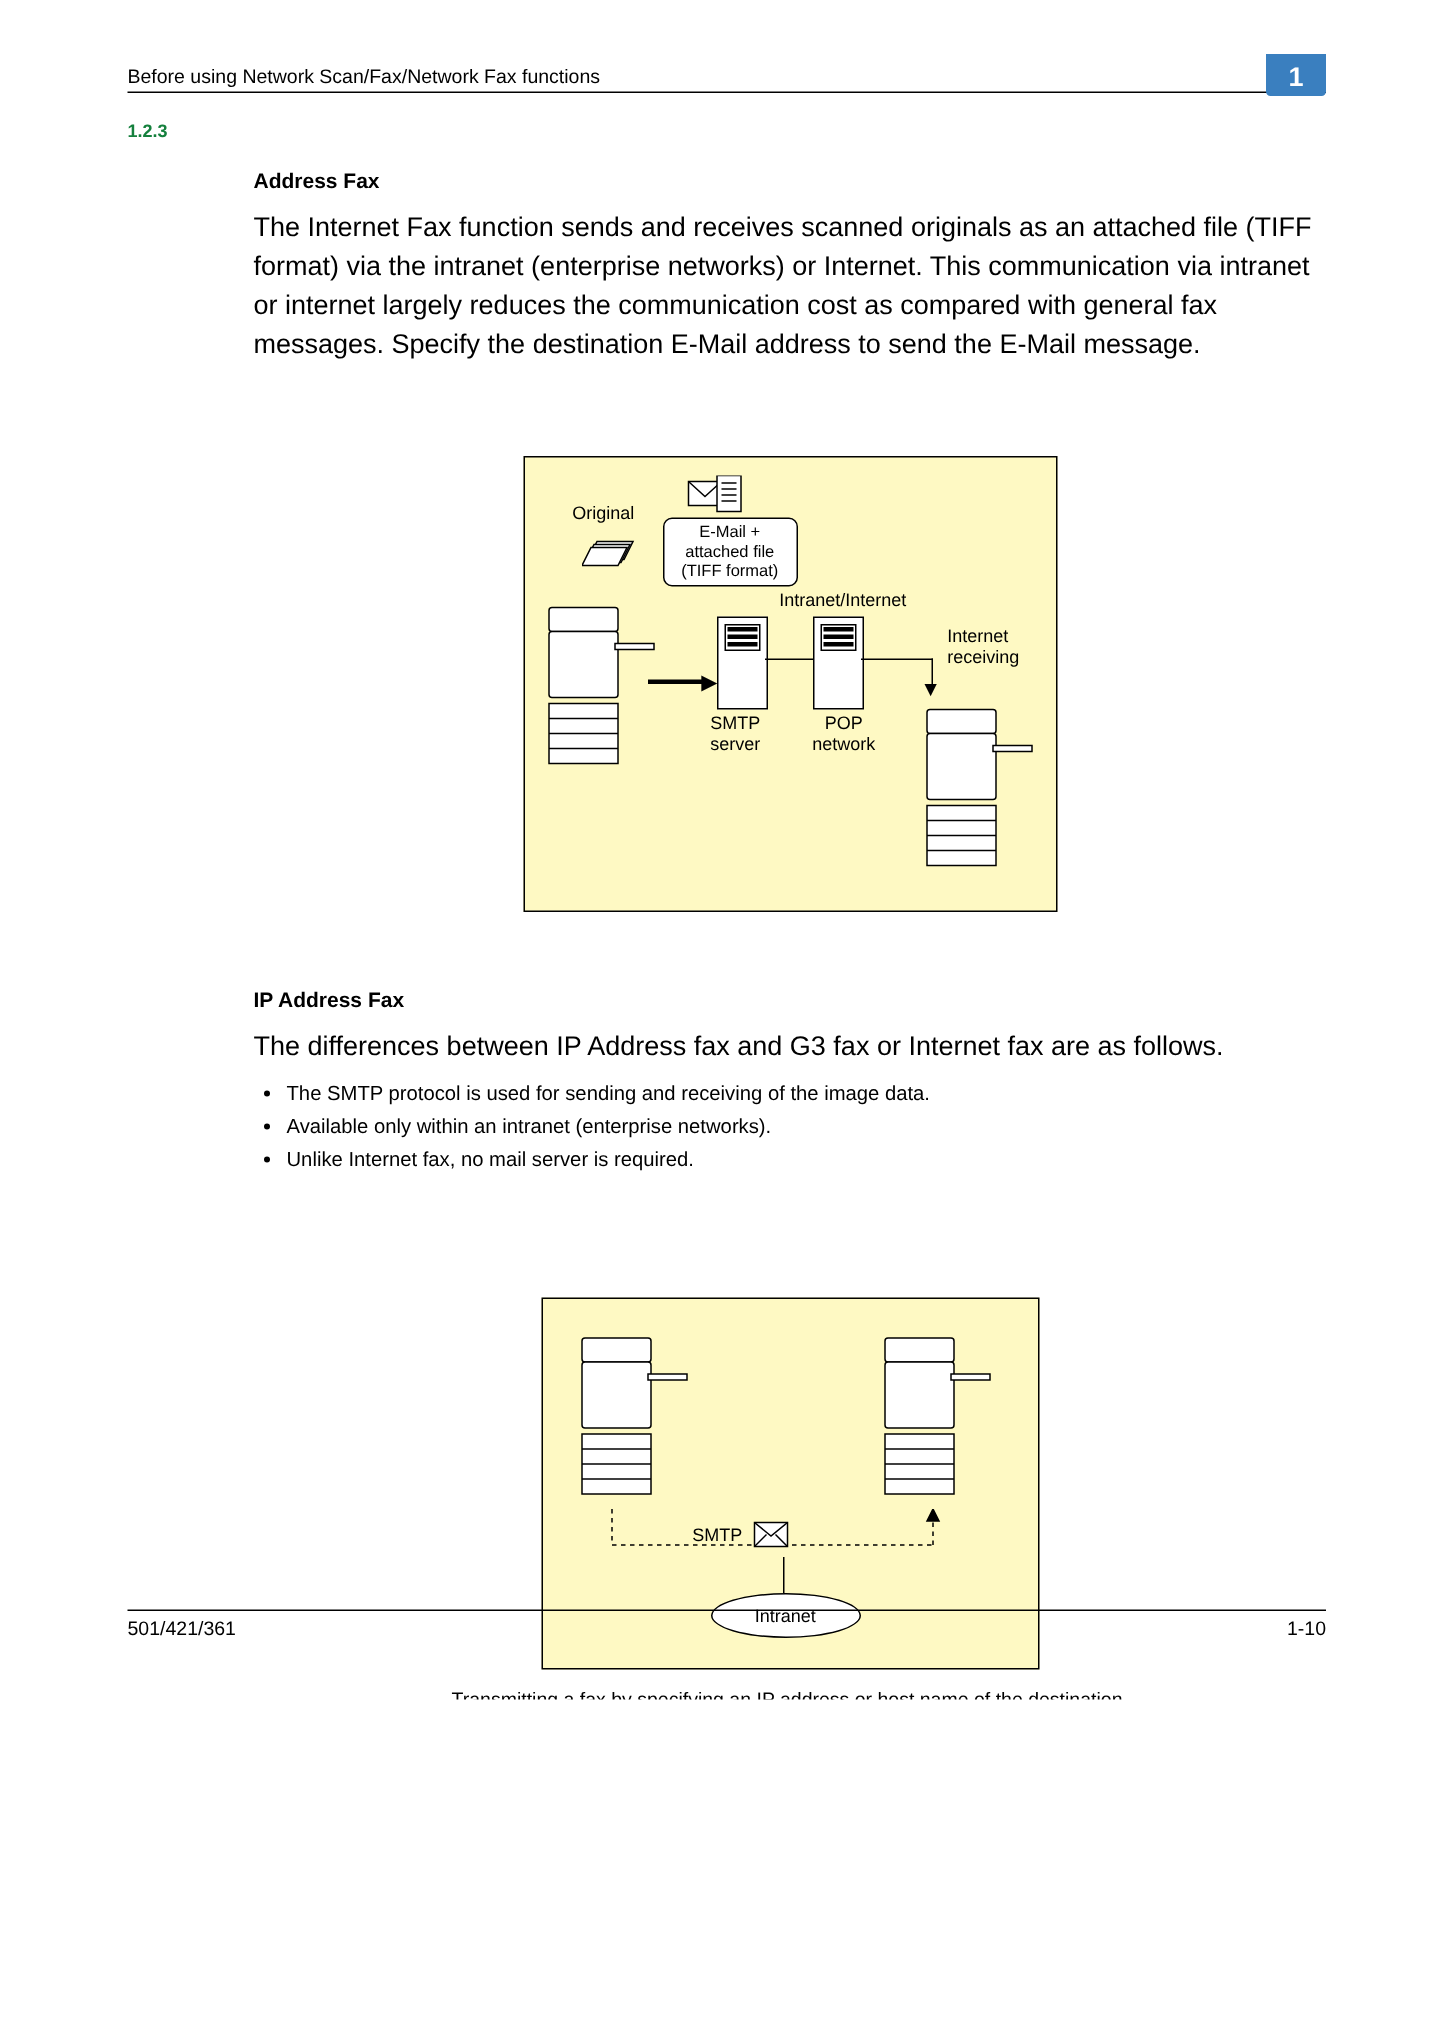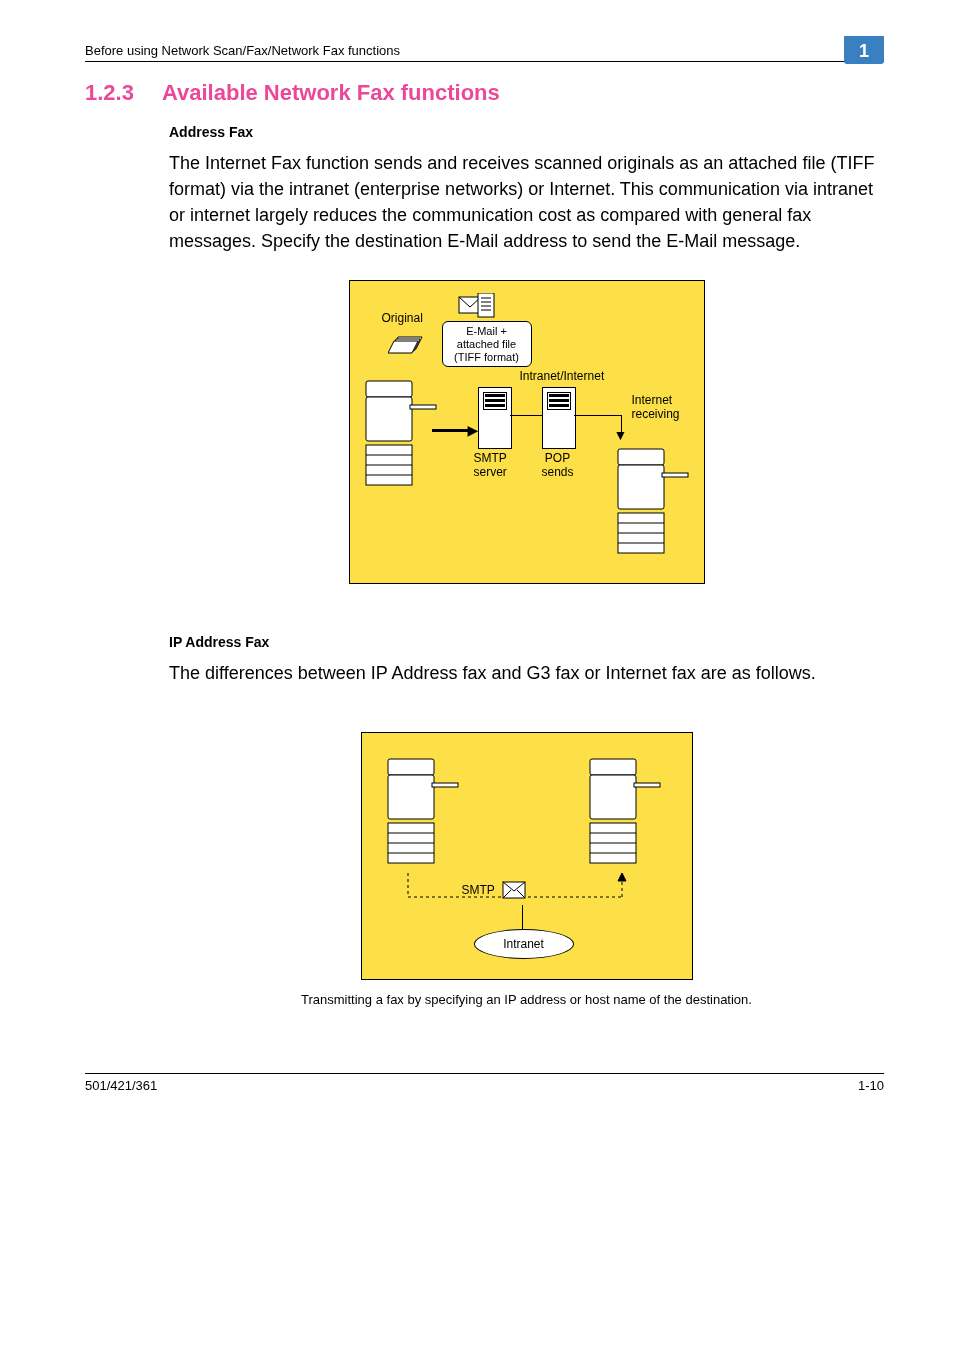--- a/index.html
+++ b/index.html
@@ -45,24 +45,24 @@
   .hr-top {
     border: none;
     border-top: 1px solid #000;
     margin: 0 0 18px 0;
   }
   .content {
     padding-left: 0;
   }
   .section-row {
     display: flex;
-    gap: 28px;
-    color: #ec4899;
+    gap: 16px;
+    color: #15803d;
     font-weight: bold;
-    font-size: 22px;
+    font-size: 12px;
     margin-bottom: 18px;
   }
   .body-indent {
     padding-left: 84px;
   }
   h4 {
     font-size: 14px;
     font-weight: bold;
     margin: 16px 0 10px 0;
   }
@@ -78,24 +78,25 @@
   ul.bullets li {
     font-size: 13.5px;
     line-height: 1.6;
   }
   .figure-wrap {
     display: flex;
     justify-content: center;
     margin: 26px 0 10px 0;
   }
   .figure {
-    background: #fde047;
+    background: #fef9c3;
     border: 1px solid #000;
     box-sizing: border-box;
     position: relative;
+    margin-top: 36px;
   }
   .fig1 { width: 356px; height: 304px; }
   .fig2 { width: 332px; height: 248px; }
   .fig-label {
     position: absolute;
     font-size: 12px;
     text-align: center;
     color: #000;
   }
   .mfp {
@@ -184,21 +185,20 @@
 
   <div class="header-row">
     <span class="running-head">Before using Network Scan/Fax/Network Fax functions</span>
     <span class="chapter-tab">1</span>
   </div>
   <hr class="hr-top">
 
   <div class="content">
     <div class="section-row">
       <span>1.2.3</span>
-      <span>Available Network Fax functions</span>
     </div>
 
     <div class="body-indent">
       <h4>Address Fax</h4>
       <p class="para">The Internet Fax function sends and receives scanned originals as an attached file (TIFF format) via the intranet (enterprise networks) or Internet. This communication via intranet or internet largely reduces the communication cost as compared with general fax messages. Specify the destination E-Mail address to send the E-Mail message.</p>
 
       <div class="figure-wrap">
         <div class="figure fig1">
 
           <span class="fig-label" style="left:32px; top:30px;">Original</span>
@@ -248,21 +248,21 @@
 
           <div class="arrow-line" style="left:82px; top:148px; width:40px; height:3px;"></div>
           <span style="position:absolute; left:118px; top:141px; font-size:14px;">▶</span>
 
           <div class="server-box" style="left:128px; top:106px;"></div>
           <span class="fig-label" style="left:124px; top:170px; white-space:pre-line;">SMTP
 server</span>
 
           <div class="server-box" style="left:192px; top:106px;"></div>
           <span class="fig-label" style="left:192px; top:170px; white-space:pre-line;">POP
-sends</span>
+network</span>
 
           <div class="arrow-line" style="left:160px; top:134px; width:32px; height:1px;"></div>
 
           <span class="fig-label" style="left:282px; top:112px; white-space:pre-line; text-align:left;">Internet
 receiving</span>
           <div class="arrow-line" style="left:224px; top:134px; width:48px; height:1px;"></div>
           <div class="arrow-line" style="left:271px; top:134px; width:1px; height:18px;"></div>
           <span style="position:absolute; left:264px; top:146px; font-size:14px;">▼</span>
 
           <span class="mfp" style="left:262px; top:156px;">
@@ -276,20 +276,25 @@
                 <line x1="6" y1="96" x2="52" y2="96"></line>
                 <line x1="6" y1="106" x2="52" y2="106"></line>
               </g>
             </svg>
           </span>
         </div>
       </div>
 
       <h4 style="margin-top:50px;">IP Address Fax</h4>
       <p class="para">The differences between IP Address fax and G3 fax or Internet fax are as follows.</p>
+      <ul class="bullets">
+        <li>The SMTP protocol is used for sending and receiving of the image data.</li>
+        <li>Available only within an intranet (enterprise networks).</li>
+        <li>Unlike Internet fax, no mail server is required.</li>
+      </ul>
 
       <div class="figure-wrap" style="margin-top:46px;">
         <div class="figure fig2">
 
           <span class="mfp" style="left:20px; top:14px;">
             <svg width="86" height="130">
               <g fill="#fff" stroke="#000" stroke-width="1">
                 <rect x="6" y="12" width="46" height="16" rx="2"></rect>
                 <rect x="6" y="28" width="46" height="44" rx="2"></rect>
                 <rect x="50" y="36" width="26" height="4"></rect>

